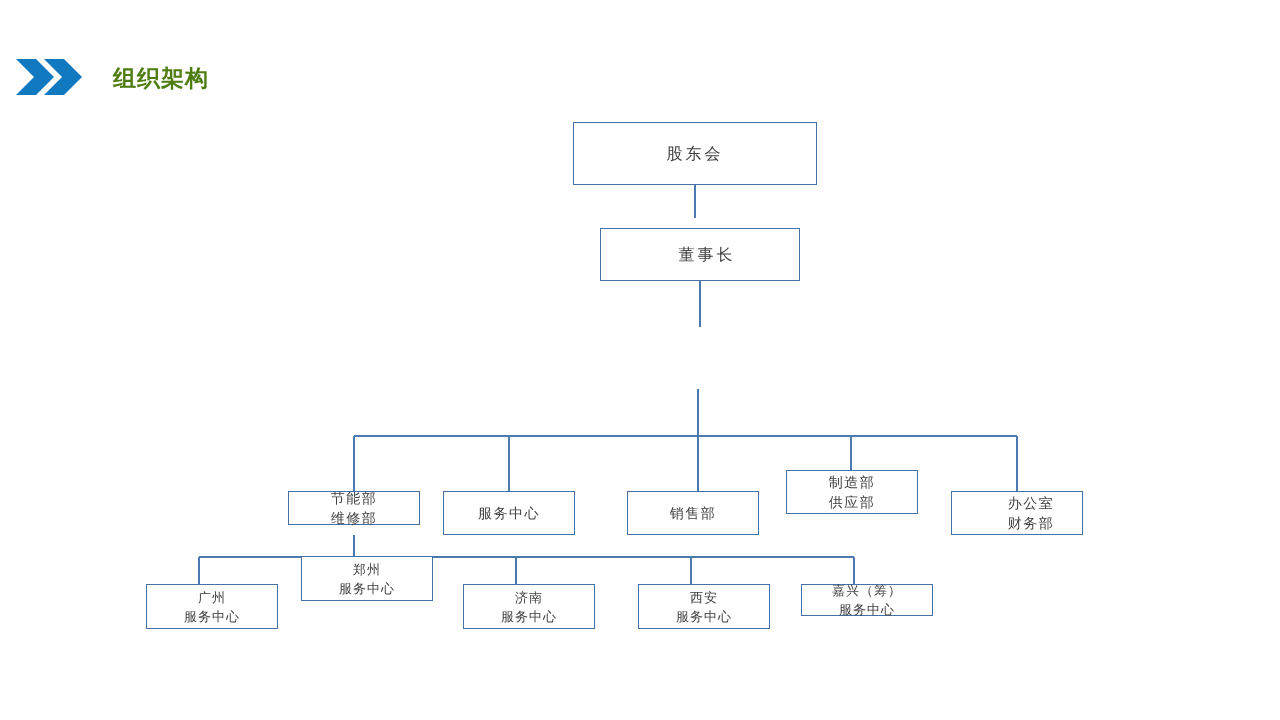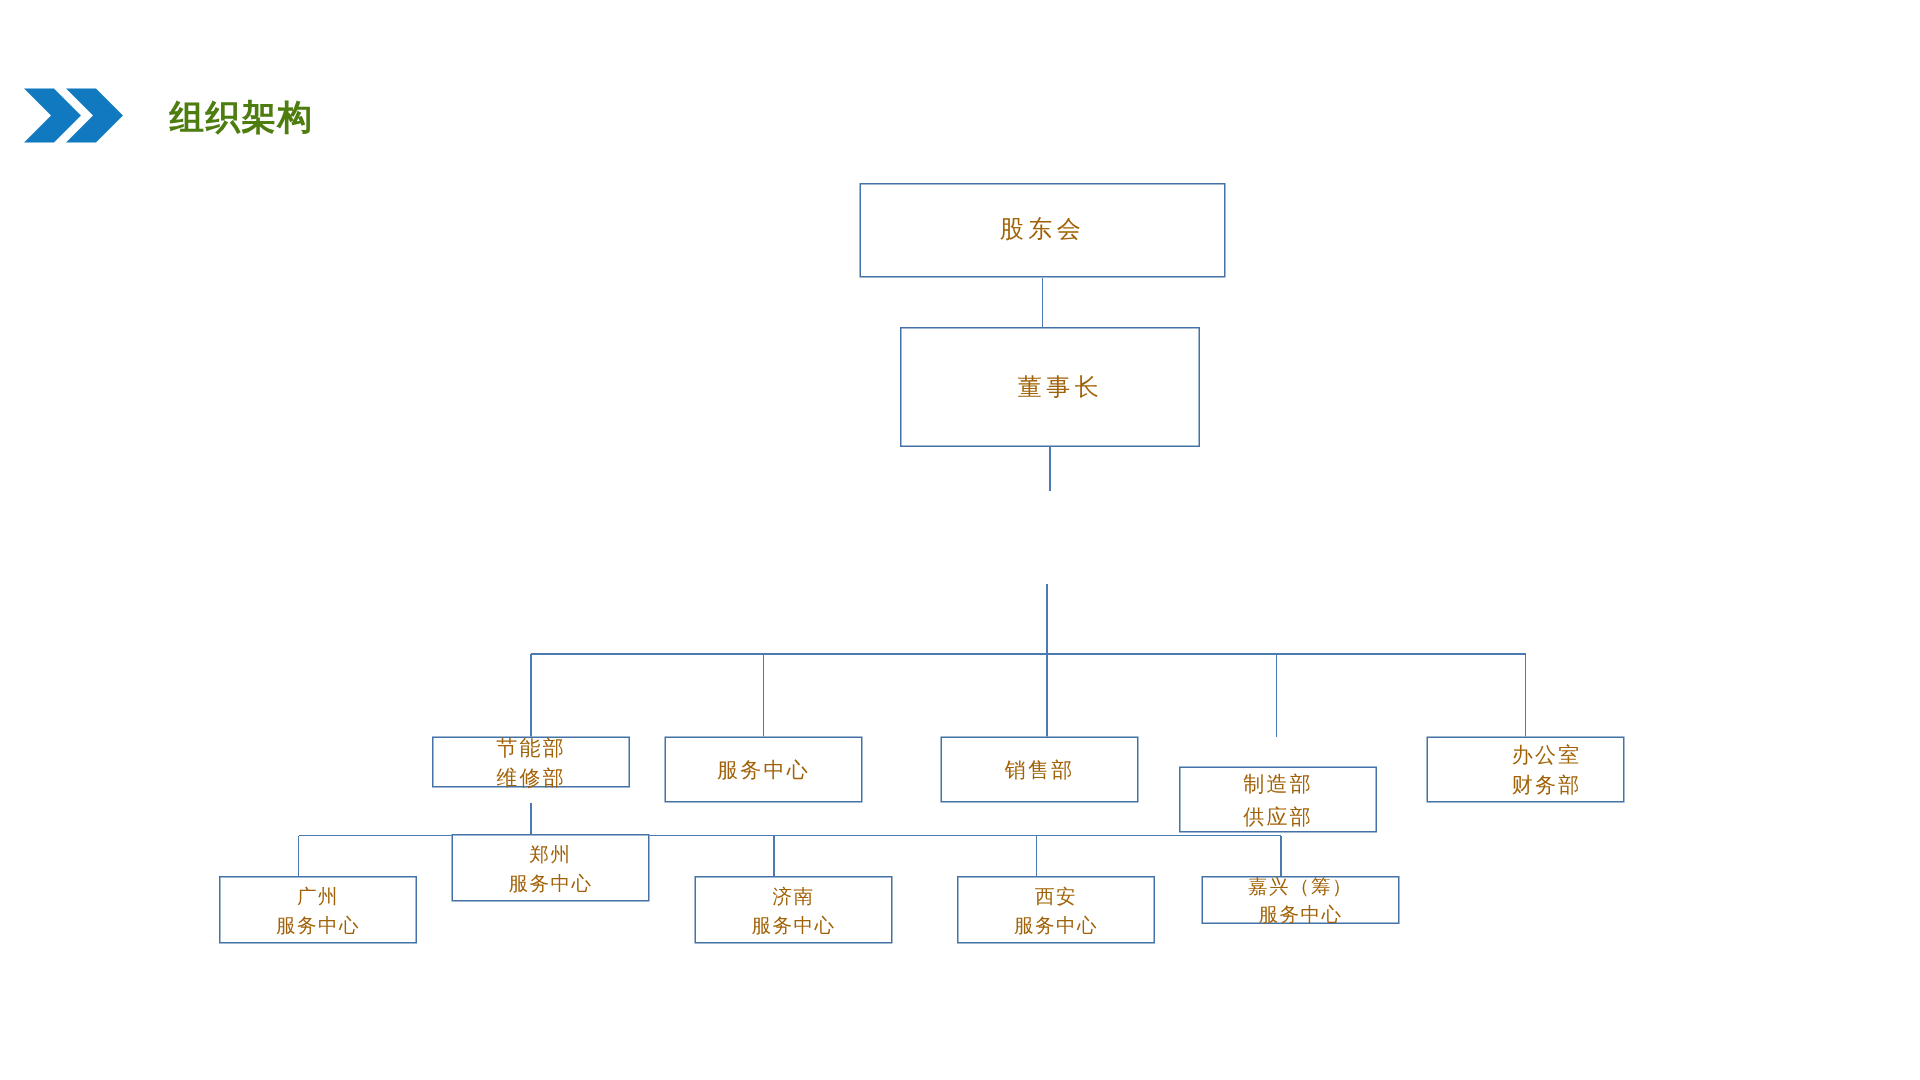--- a/index.html
+++ b/index.html
@@ -57,21 +57,21 @@
     width: 1280px;
     height: 720px;
     pointer-events: none;
   }
 
   .node {
     position: absolute;
     box-sizing: border-box;
     border: 1px solid #4472a8;
     background: #ffffff;
-    color: #a16207;
+    color: #404040;
     display: flex;
     flex-direction: column;
     align-items: center;
     justify-content: center;
     font-size: 15px;
     line-height: 21px;
     letter-spacing: 2px;
     text-align: center;
     white-space: nowrap;
   }
@@ -110,34 +110,34 @@
       <line x1="199" y1="557" x2="199" y2="584" stroke="#4a7ab0" stroke-width="1.2" shape-rendering="crispEdges"></line>
       <line x1="354" y1="557" x2="354" y2="584" stroke="#4a7ab0" stroke-width="1.2" shape-rendering="crispEdges"></line>
       <line x1="516" y1="557" x2="516" y2="584" stroke="#4a7ab0" stroke-width="1.2" shape-rendering="crispEdges"></line>
       <line x1="691" y1="557" x2="691" y2="584" stroke="#4a7ab0" stroke-width="1.2" shape-rendering="crispEdges"></line>
       <line x1="854" y1="557" x2="854" y2="584" stroke="#4a7ab0" stroke-width="1.2" shape-rendering="crispEdges"></line>
     </svg>
 
 <div class="node level-top" style="left: 573px; top: 122px; width: 244px; height: 63px; border-color: rgb(68, 114, 168);">
       <span class="line1">股东会</span>
     </div>
-    <div class="node level-top" style="left: 600px; top: 218px; width: 200px; height: 80px; border-color: rgb(68, 114, 168); padding-left: 14px;">
+    <div class="node level-top" style="left: 600px; top: 228px; width: 200px; height: 53px; border-color: rgb(68, 114, 168); padding-left: 14px;">
       <span class="line1">董事长</span>
     </div>
     <div class="node dept" style="left: 288px; top: 491px; width: 132px; height: 34px; border-color: rgb(68, 114, 168);">
       <span class="line1">节能部</span>
       <span class="line2">维修部</span>
     </div>
     <div class="node dept" style="left: 443px; top: 491px; width: 132px; height: 44px; border-color: rgb(68, 114, 168);">
       <span class="line1">服务中心</span>
     </div>
     <div class="node dept" style="left: 627px; top: 491px; width: 132px; height: 44px; border-color: rgb(68, 114, 168);">
       <span class="line1">销售部</span>
     </div>
-    <div class="node dept" style="left: 786px; top: 511px; width: 132px; height: 44px; border-color: rgb(68, 114, 168); justify-content: space-between;">
+    <div class="node dept" style="left: 786px; top: 470px; width: 132px; height: 44px; border-color: rgb(68, 114, 168);">
       <span class="line1">制造部</span>
       <span class="line2">供应部</span>
     </div>
     <div class="node dept" style="left: 951px; top: 491px; width: 132px; height: 44px; border-color: rgb(68, 114, 168); padding-left: 28px;">
       <span class="line1">办公室</span>
       <span class="line2">财务部</span>
     </div>
     <div class="node center" style="left: 133px; top: 584px; width: 132px; height: 45px; border-color: rgb(68, 114, 168);">
       <span class="line1">广州</span>
       <span class="line2">服务中心</span>

